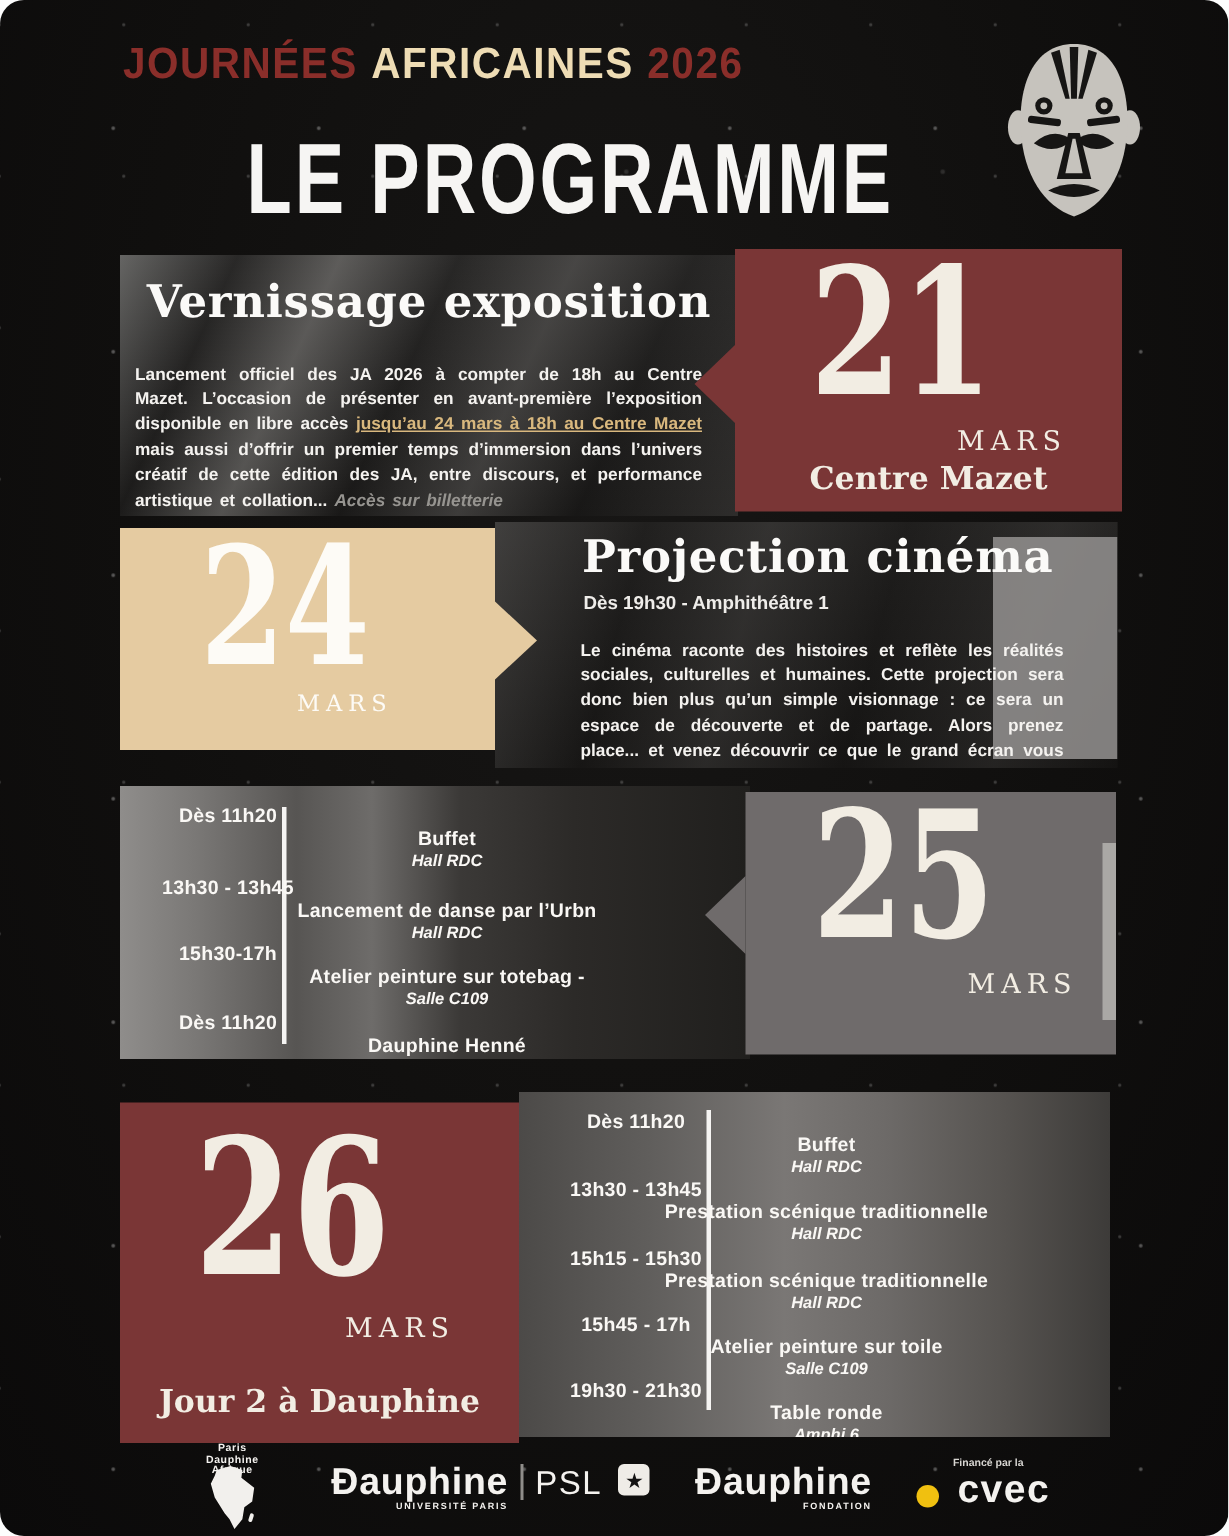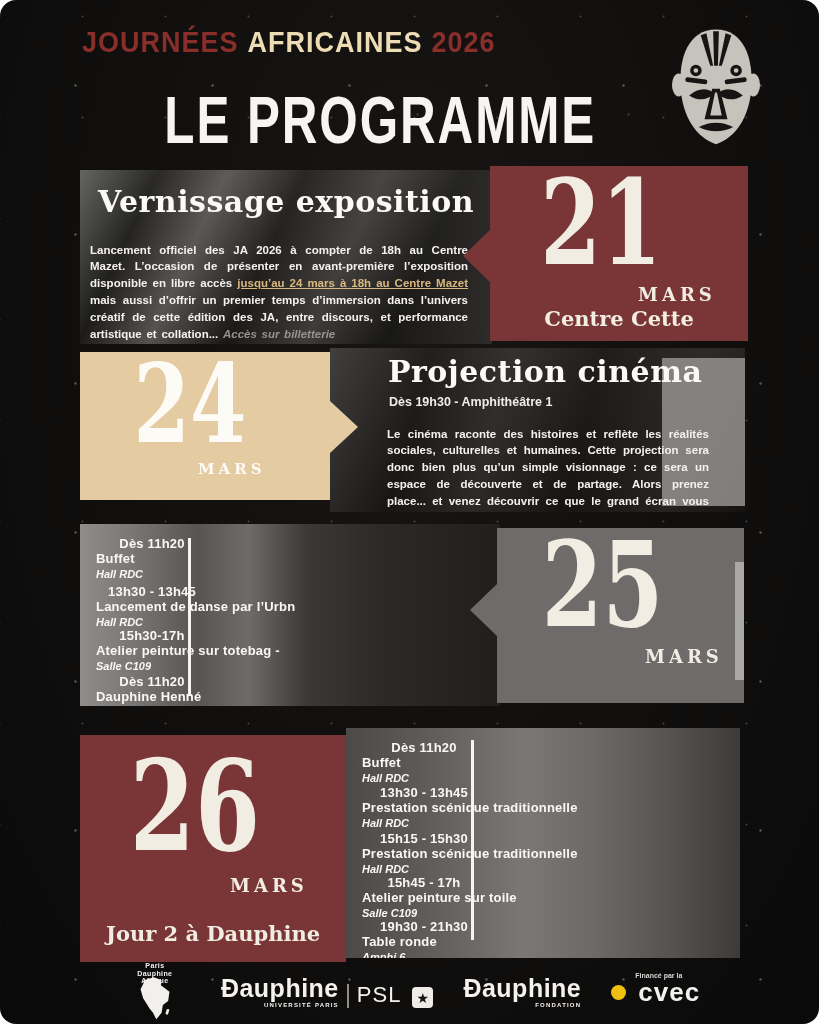--- a/index.html
+++ b/index.html
@@ -22,21 +22,21 @@
   .k1{color:#8a2e2a;} .k2{color:#eedcb4;}
   .title-wrap{position:absolute;left:55px;top:62px;width:650px;text-align:center;margin-top:20px;}
   .big-title{display:inline-block;font-size:52px;font-weight:800;letter-spacing:2px;
              color:#f6f5f3;transform:scale(.95,1.28);transform-origin:center top;white-space:nowrap;}
   .mask{position:absolute;left:657px;top:16px;width:118px;height:134px;}
   
   .serif{font-family:"DejaVu Serif",serif;font-weight:700;}
   .datebox{position:absolute;}
   .day{position:absolute;left:0;right:0;text-align:center;font-family:"DejaVu Serif",serif;
        font-weight:700;color:#f2ede3;line-height:1;transform:scale(.78,1.05);transform-origin:center top;}
-  .month{position:absolute;font-family:"DejaVu Serif",serif;font-weight:700;color:#f2ede3;
+  .month{position:absolute;font-family:"DejaVu Serif",serif;font-weight:400;color:#f2ede3;
          letter-spacing:4px;}
   .dlabel{position:absolute;left:0;right:0;text-align:center;font-family:"DejaVu Serif",serif;
           font-weight:700;color:#f2ede3;}
   .arrow-l{position:absolute;width:0;height:0;border-top:26px solid transparent;
            border-bottom:26px solid transparent;left:-27px;}
   .arrow-r{position:absolute;width:0;height:0;border-top:26px solid transparent;
            border-bottom:26px solid transparent;left:100%;}
   
   .photo{position:absolute;overflow:hidden;}
   .photo1{background:
@@ -76,21 +76,21 @@
   .c2 .arrow-r{border-left:28px solid #e5cba1;top:49px;}
   .c2 .day{top:-2px;font-size:104px;right:30px;color:#fdfbf6;}
   .c2 .month{left:118px;top:108px;font-size:15px;color:#fdfbf6;}
   .ev2 h2{position:absolute;left:58px;top:6px;margin:0;font-size:30px;color:#fbfaf8;letter-spacing:.5px;}
   .ev2 .sub{position:absolute;left:59px;top:47px;font-weight:700;
             font-size:12.5px;color:#efedea;}
   .ev2 .body-copy{position:absolute;left:57px;top:66px;width:322px;}
   
   .srow{position:absolute;left:16px;right:0;display:flex;color:#faf8f5;flex-direction:column;}
   .srow .t{text-align:center;font-weight:700;font-size:13px;letter-spacing:.2px;}
-  .srow .e{flex:1;}
+  .srow .e{flex:1;text-align:center;}
   .srow .ev{font-weight:700;font-size:13px;letter-spacing:.2px;}
   .srow .pl{font-style:italic;font-weight:700;font-size:11px;margin-top:2px;}
   .vline{position:absolute;width:3px;background:#f5f4f2;}
   
   .ev3{position:absolute;left:80px;top:524px;width:664px;height:182px;}
   .ev3 .photo{left:0;top:0;width:420px;height:182px;}
   .ev3 .vline{left:108px;top:14px;height:158px;}
   .ev3 .srow .t{width:112px;}
   .ev3 .r1{top:12px;} .ev3 .r2{top:60px;} .ev3 .r3{top:104px;} .ev3 .r4{top:150px;}
   .d3{left:417px;top:4px;width:247px;height:175px;background:#6f6b6b;}
@@ -111,26 +111,26 @@
   .d4 .month{left:150px;top:140px;font-size:18px;}
   .d4 .dlabel{bottom:16px;font-size:21px;}
   
   .footer{position:absolute;left:0;right:0;top:962px;height:60px;display:flex;
           align-items:center;justify-content:center;gap:30px;color:#f4f2ef;}
   .africa{display:flex;flex-direction:column;align-items:center;width:72px;line-height:1.05;}
   .africa .tl{font-size:7px;font-weight:700;letter-spacing:.4px;}
   .africa svg{margin-top:-9px;}
   .lg-name{font-size:25px;font-weight:800;letter-spacing:.5px;line-height:1;}
   .lg-sub{font-size:6px;letter-spacing:1.2px;text-align:right;margin-top:1px;font-weight:600;}
-  .dlogo{display:flex;align-items:flex-end;gap:8px;}
+  .dlogo{display:flex;align-items:flex-start;gap:8px;}
   .psl-sep{width:2px;height:24px;background:#8f8d8a;}
   .psl{font-size:22px;font-weight:300;letter-spacing:1px;}
   .psl-star{display:inline-flex;width:21px;height:21px;border-radius:4px;background:#efece7;
             color:#141313;align-items:center;justify-content:center;font-size:14px;margin-left:3px;}
-  .cvec{display:flex;align-items:center;gap:12px;position:relative;}
+  .cvec{display:flex;align-items:flex-end;gap:12px;position:relative;}
   .cvec .dot{width:15px;height:15px;border-radius:50%;background:#f0c010;}
   .cvec .nm{font-size:26px;font-weight:800;letter-spacing:1px;line-height:1;}
   .cvec .pre{position:absolute;left:24px;top:-7px;font-size:7px;font-weight:600;color:#d8d6d2;}
 </style>
 </head>
 <body>
 
 <div class="stage">
  <div class="poster">
   <div class="grain"></div>
@@ -169,21 +169,21 @@
 
   <section class="ev1">
     <div class="photo photo1">
       <h2 class="serif">Vernissage exposition</h2>
       <p class="body-copy"><span>Lancement officiel des JA 2026 à compter de 18h au Centre Mazet. L’occasion de présenter en avant-première l’exposition disponible en libre accès </span><span class="hl">jusqu’au 24 mars à 18h au Centre Mazet</span><span> mais aussi d’offrir un premier temps d’immersion dans l’univers créatif de cette édition des JA, entre discours,  et performance artistique et collation... </span><span class="note">Accès sur billetterie</span></p>
     </div>
     <div class="datebox d1">
       <div class="arrow-l"></div>
       <div class="day">21</div>
       <div class="month">MARS</div>
-      <div class="dlabel">Centre Cette</div>
+      <div class="dlabel">Centre Mazet</div>
     </div>
   </section>
 
   <section class="ev2">
     <div class="photo photo2">
       <div class="b2-panel"></div>
       <h2 class="serif">Projection cinéma</h2>
       <div class="sub">Dès 19h30 - Amphithéâtre 1</div>
       <p class="body-copy">Le cinéma raconte des histoires et reflète les réalités sociales, culturelles et humaines. Cette projection sera donc bien plus qu’un simple visionnage : ce sera un espace de découverte et de partage. Alors prenez place... et venez découvrir ce que le grand écran vous réserve !</p>
     </div>

